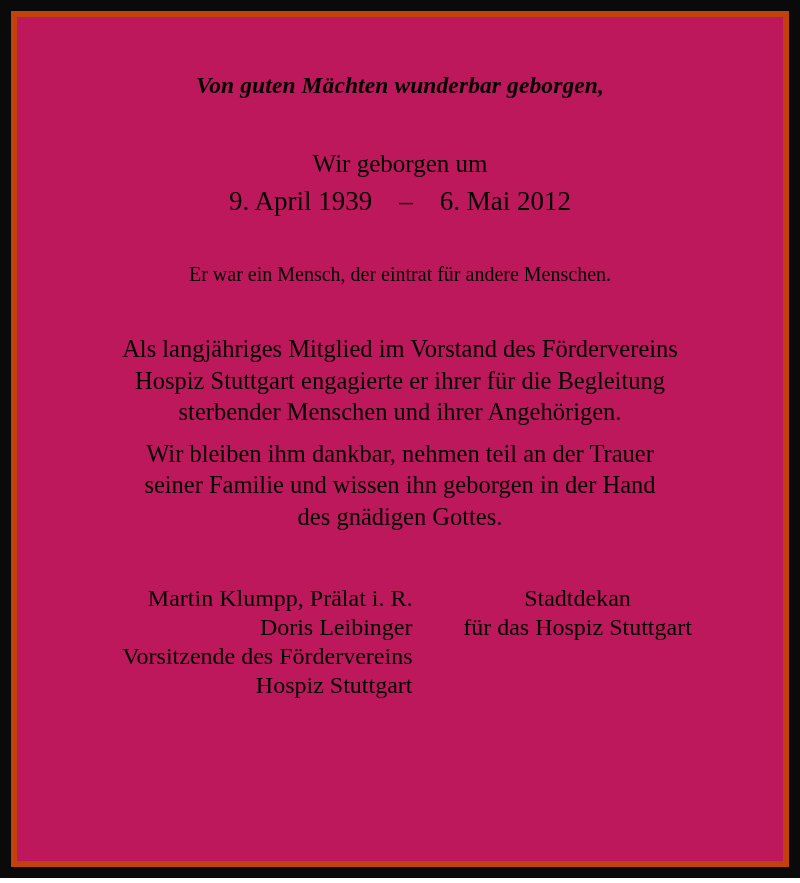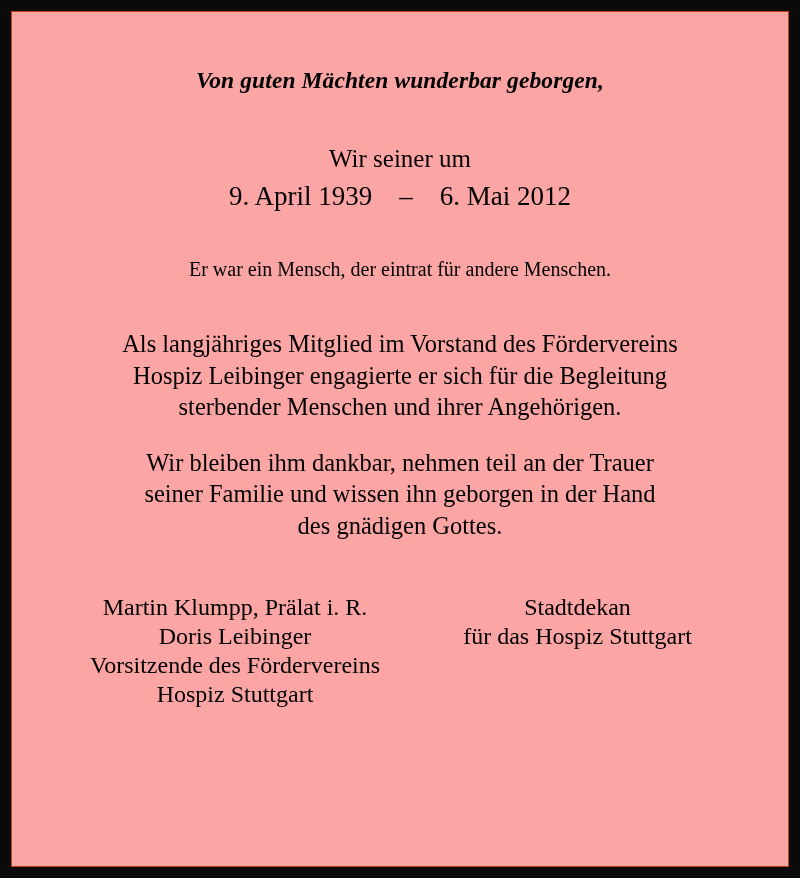--- a/index.html
+++ b/index.html
@@ -21,22 +21,22 @@
     box-sizing: border-box;
     width: 800px;
     height: 878px;
     background: #ffffff;
     border: 11px solid #0a0a0a;
   }
   .notice-inner {
     box-sizing: border-box;
     width: 100%;
     height: 100%;
-    border: 1px solid #c2410c;
-    background: #fca5a5;
+    border: 6px solid #c2410c;
+    background: #be185d;
     padding: 34px 46px 0 46px;
     text-align: center;
   }
   .page-tail {
     width: 800px;
     height: 5px;
     background: #ffffff;
   }
 
   
@@ -76,59 +76,59 @@
     line-height: 30px;
     margin: 42px 0 0 0;
     white-space: pre;
   }
 
   .body-para {
     font-size: 24.5px;
     line-height: 31.5px;
     margin: 44px 0 0 0;
   }
-  .body-para + .body-para { margin-top: 24px; }
+  .body-para + .body-para { margin-top: 10px; }
   .body-para .line { display: block; white-space: pre; }
 
   
   .signatories {
     display: flex;
     justify-content: center;
     align-items: flex-start;
     margin: 52px 0 0 0;
   }
   .sig-col {
     flex: 0 0 auto;
     font-size: 24px;
     line-height: 29px;
   }
-  .sig-col.left  { width: 355px; }
+  .sig-col.left  { width: 355px; text-align: right; }
   .sig-col.right { width: 330px; }
   .sig-col .line { display: block; white-space: pre; }
 </style>
 </head>
 <body>
 
 <div class="notice">
   <div class="notice-inner">
 
     <div class="epigraph">
       <span class="line">Von guten Mächten wunderbar geborgen,</span>
     </div>
 
-    <div class="lead">Wir seiner um</div>
+    <div class="lead">Wir geborgen um</div>
 
 
     <div class="dates">9. April 1939    –    6. Mai 2012</div>
 
     <div class="tribute">Er war ein Mensch, der eintrat für andere Menschen.</div>
 
     <div class="body-para">
       <span class="line">Als langjähriges Mitglied im Vorstand des Fördervereins</span>
-      <span class="line">Hospiz Leibinger engagierte er sich für die Begleitung</span>
+      <span class="line">Hospiz Stuttgart engagierte er ihrer für die Begleitung</span>
       <span class="line">sterbender Menschen und ihrer Angehörigen.</span>
     </div>
 
     <div class="body-para">
       <span class="line">Wir bleiben ihm dankbar, nehmen teil an der Trauer</span>
       <span class="line">seiner Familie und wissen ihn geborgen in der Hand</span>
       <span class="line">des gnädigen Gottes.</span>
     </div>
 
     <div class="signatories">

